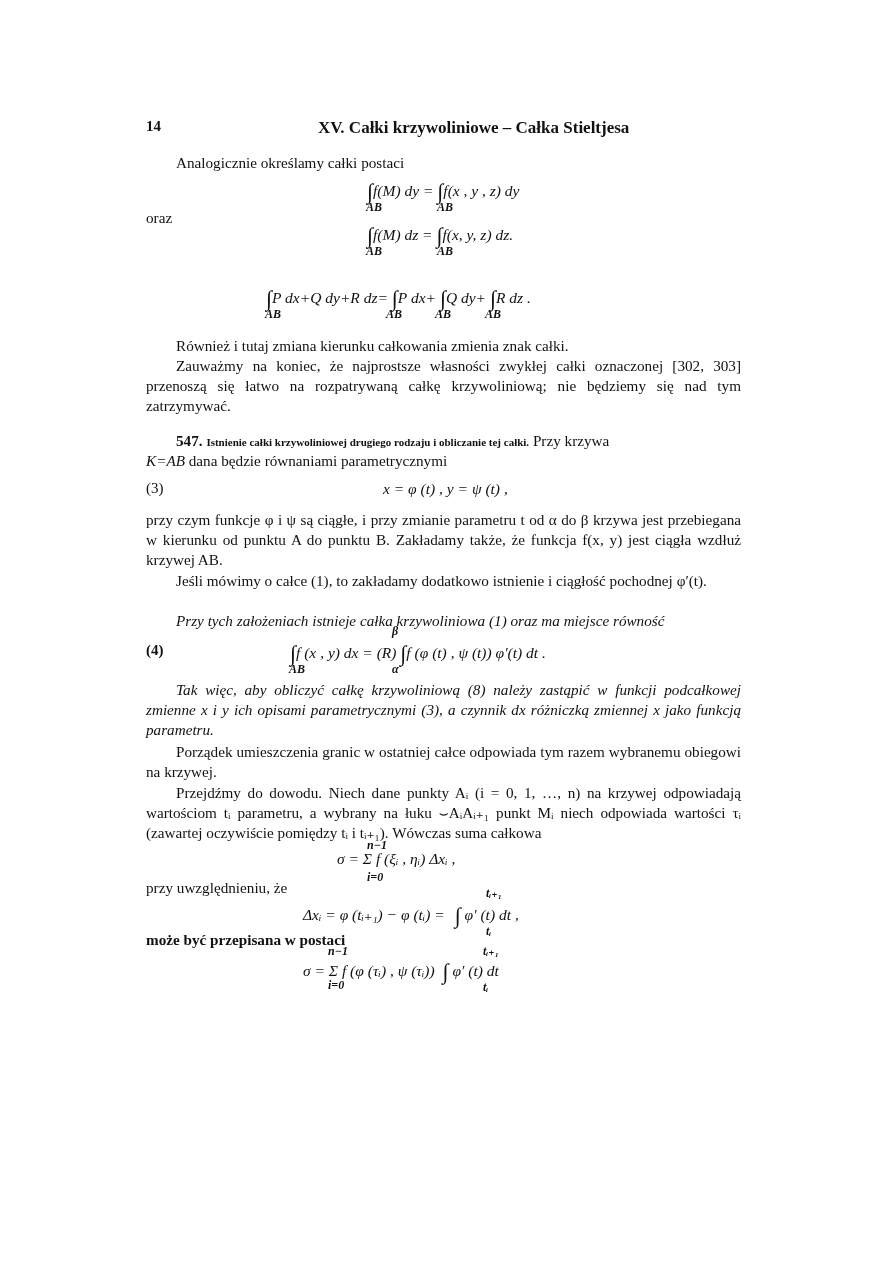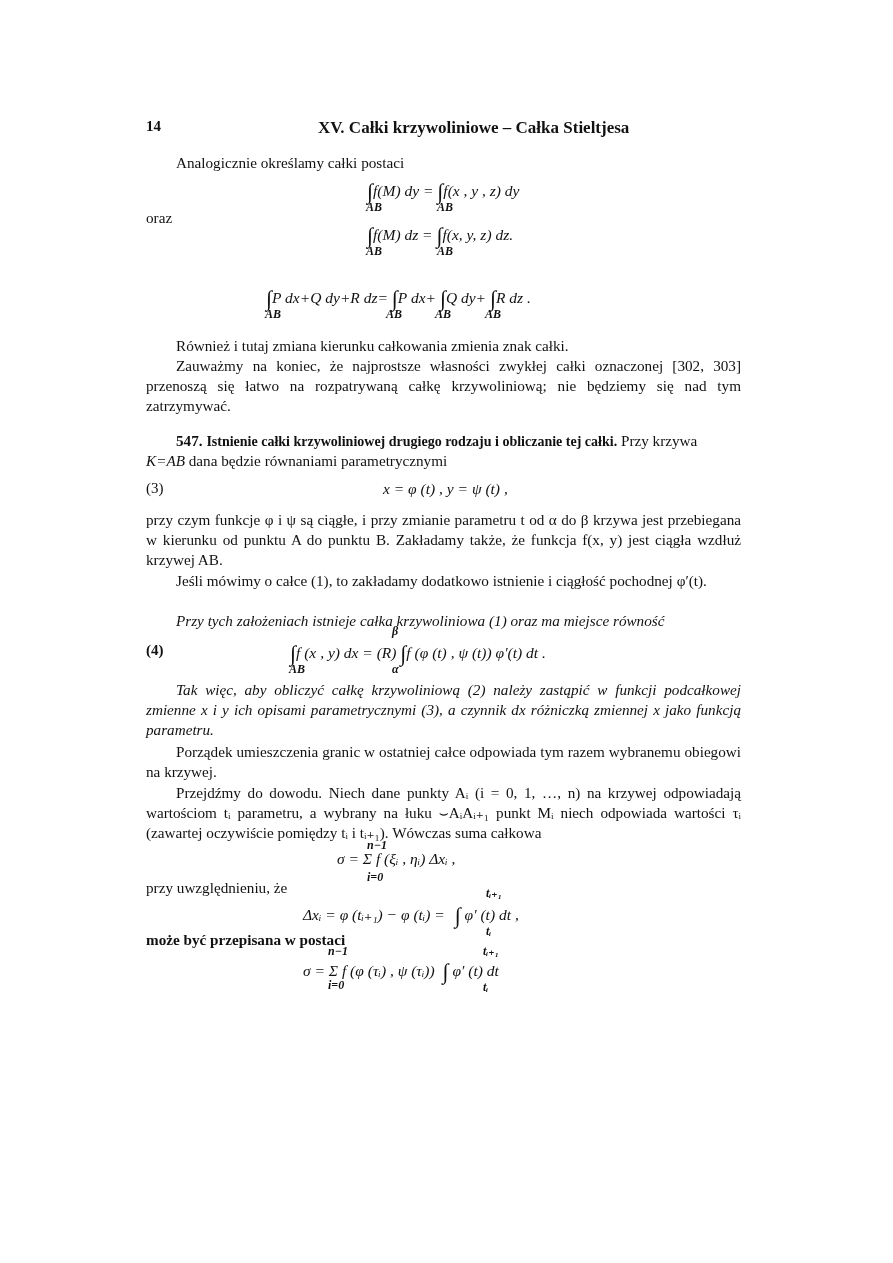--- a/index.html
+++ b/index.html
@@ -53,21 +53,21 @@
   <div class="sub" style="left:386px;top:307px;">AB</div>
   <div class="sub" style="left:435px;top:307px;">AB</div>
   <div class="sub" style="left:485px;top:307px;">AB</div>
 
   <div class="abs txt" style="left:176px;top:336px;">Również i tutaj zmiana kierunku całkowania zmienia znak całki.</div>
 
   <div class="para" style="left:146px;width:595px;top:356px;text-indent:30px;">Zauważmy na koniec, że najprostsze własności zwykłej całki oznaczonej [302, 303] przenoszą się łatwo na rozpatrywaną całkę krzywoliniową; nie będziemy się nad tym zatrzymywać.</div>
 
   <div class="abs txt" style="left:176px;top:431px;">
     <span class="b">547.</span>
-    <span class="b" style="font-size:14px;">Istnienie całki krzywoliniowej drugiego rodzaju i obliczanie tej całki.</span>
+    <span class="b" style="font-size:11px;">Istnienie całki krzywoliniowej drugiego rodzaju i obliczanie tej całki.</span>
     <span>Przy krzywa</span>
   </div>
   <div class="abs txt" style="left:146px;top:451px;">
     <span class="i">K=AB</span>
     <span>dana będzie równaniami parametrycznymi</span>
   </div>
 
   <div class="eqnum" style="left:146px;top:480px;">(3)</div>
   <div class="abs math" style="left:383px;top:480px;">x = φ (t) ,     y = ψ (t) ,</div>
 
@@ -79,21 +79,21 @@
 
   <div class="eqnum b" style="left:146px;top:642px;">(4)</div>
   <div class="abs math" style="left:290px;top:640px;">
     <span class="int">∫</span><span>f (x , y) dx = (R)</span>
     <span class="int">∫</span><span>f (φ (t) , ψ (t)) φ′(t) dt .</span>
   </div>
   <div class="sub" style="left:289px;top:662px;">AB</div>
   <div class="sub" style="left:392px;top:624px;">β</div>
   <div class="sub" style="left:392px;top:662px;">α</div>
 
-  <div class="para i" style="left:146px;width:595px;top:680px;text-indent:30px;">Tak więc, aby obliczyć całkę krzywoliniową (2) należy zastąpić w funkcji podcałkowej zmienne x i y ich opisami parametrycznymi (3), a czynnik dx różniczką zmiennej x jako funkcją parametru.</div>
+  <div class="para i" style="left:146px;width:595px;top:680px;text-indent:30px;">Tak więc, aby obliczyć całkę krzywoliniową (8) należy zastąpić w funkcji podcałkowej zmienne x i y ich opisami parametrycznymi (3), a czynnik dx różniczką zmiennej x jako funkcją parametru.</div>
 
   <div class="para" style="left:146px;width:595px;top:742px;text-indent:30px;">Porządek umieszczenia granic w ostatniej całce odpowiada tym razem wybranemu obiegowi na krzywej.</div>
 
   <div class="para" style="left:146px;width:595px;top:783px;text-indent:30px;">Przejdźmy do dowodu. Niech dane punkty Aᵢ (i = 0, 1, …, n) na krzywej odpowiadają wartościom tᵢ parametru, a wybrany na łuku ⌣AᵢAᵢ₊₁ punkt Mᵢ niech odpowiada wartości τᵢ (zawartej oczywiście pomiędzy tᵢ i tᵢ₊₁). Wówczas suma całkowa</div>
 
   <div class="abs math" style="left:337px;top:850px;">σ = Σ f (ξᵢ , ηᵢ) Δxᵢ ,</div>
   <div class="sub" style="left:367px;top:838px;">n−1</div>
   <div class="sub" style="left:367px;top:870px;">i=0</div>
 
   <div class="abs txt" style="left:146px;top:878px;">przy uwzględnieniu, że</div>

